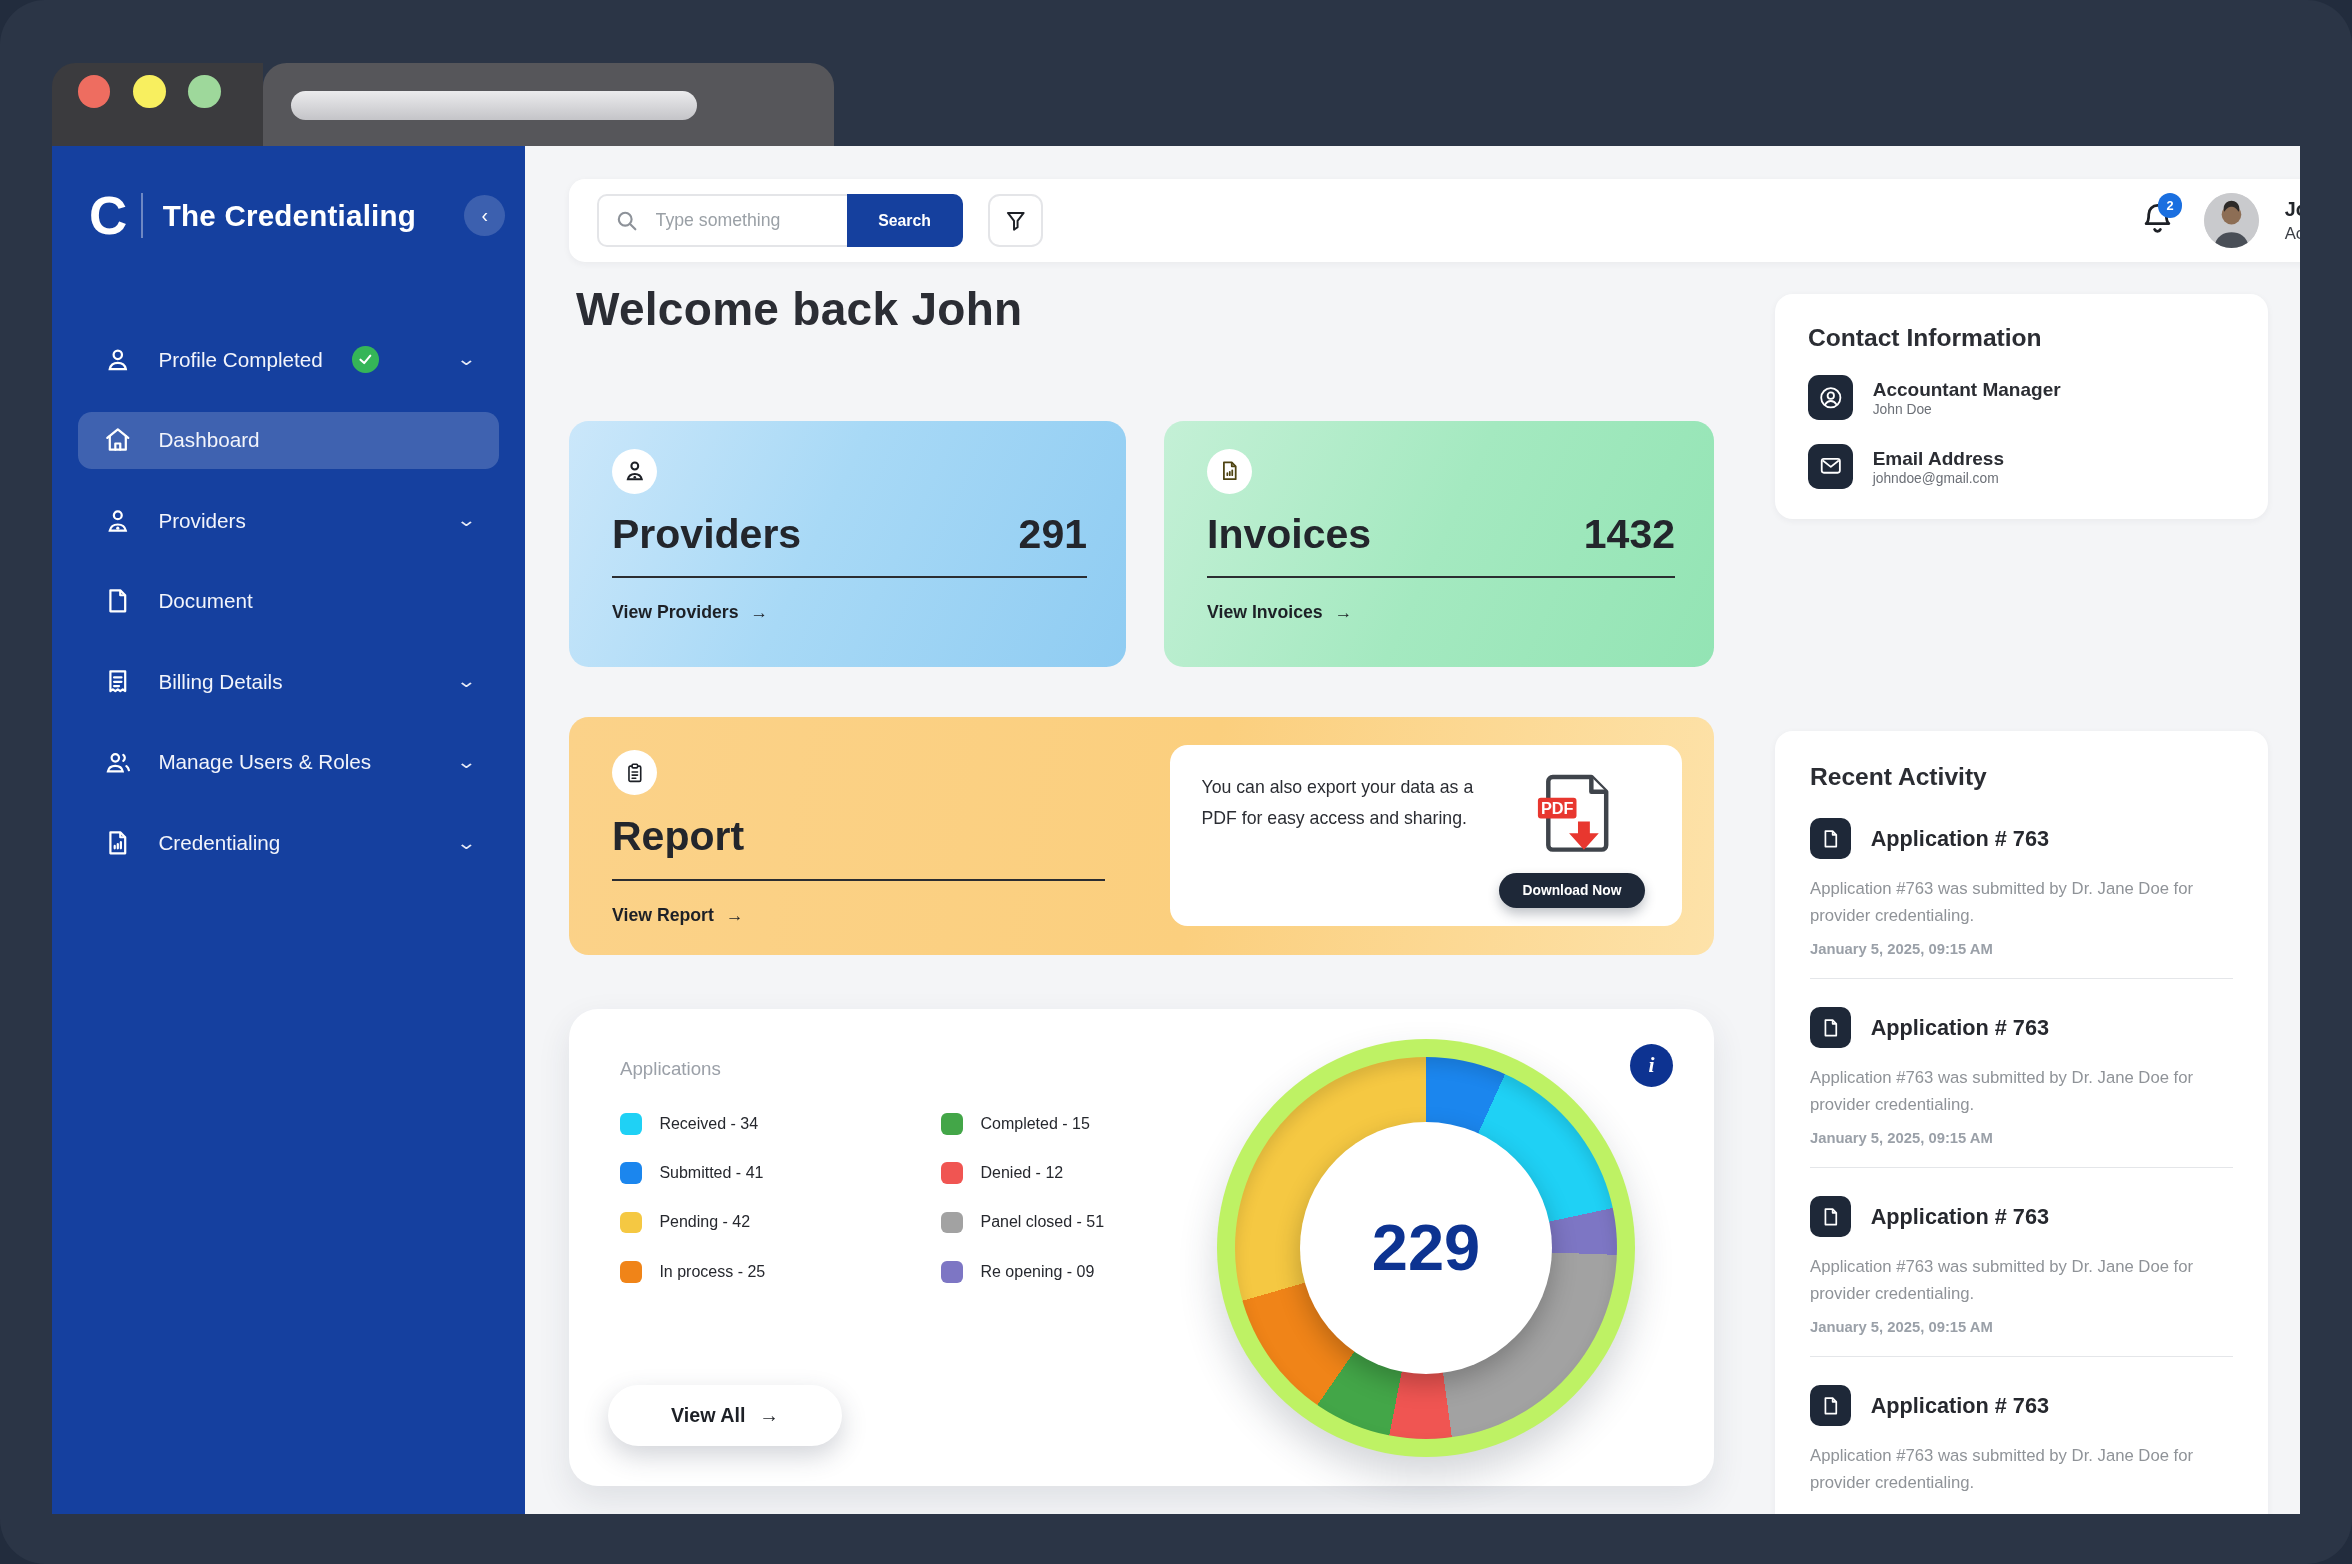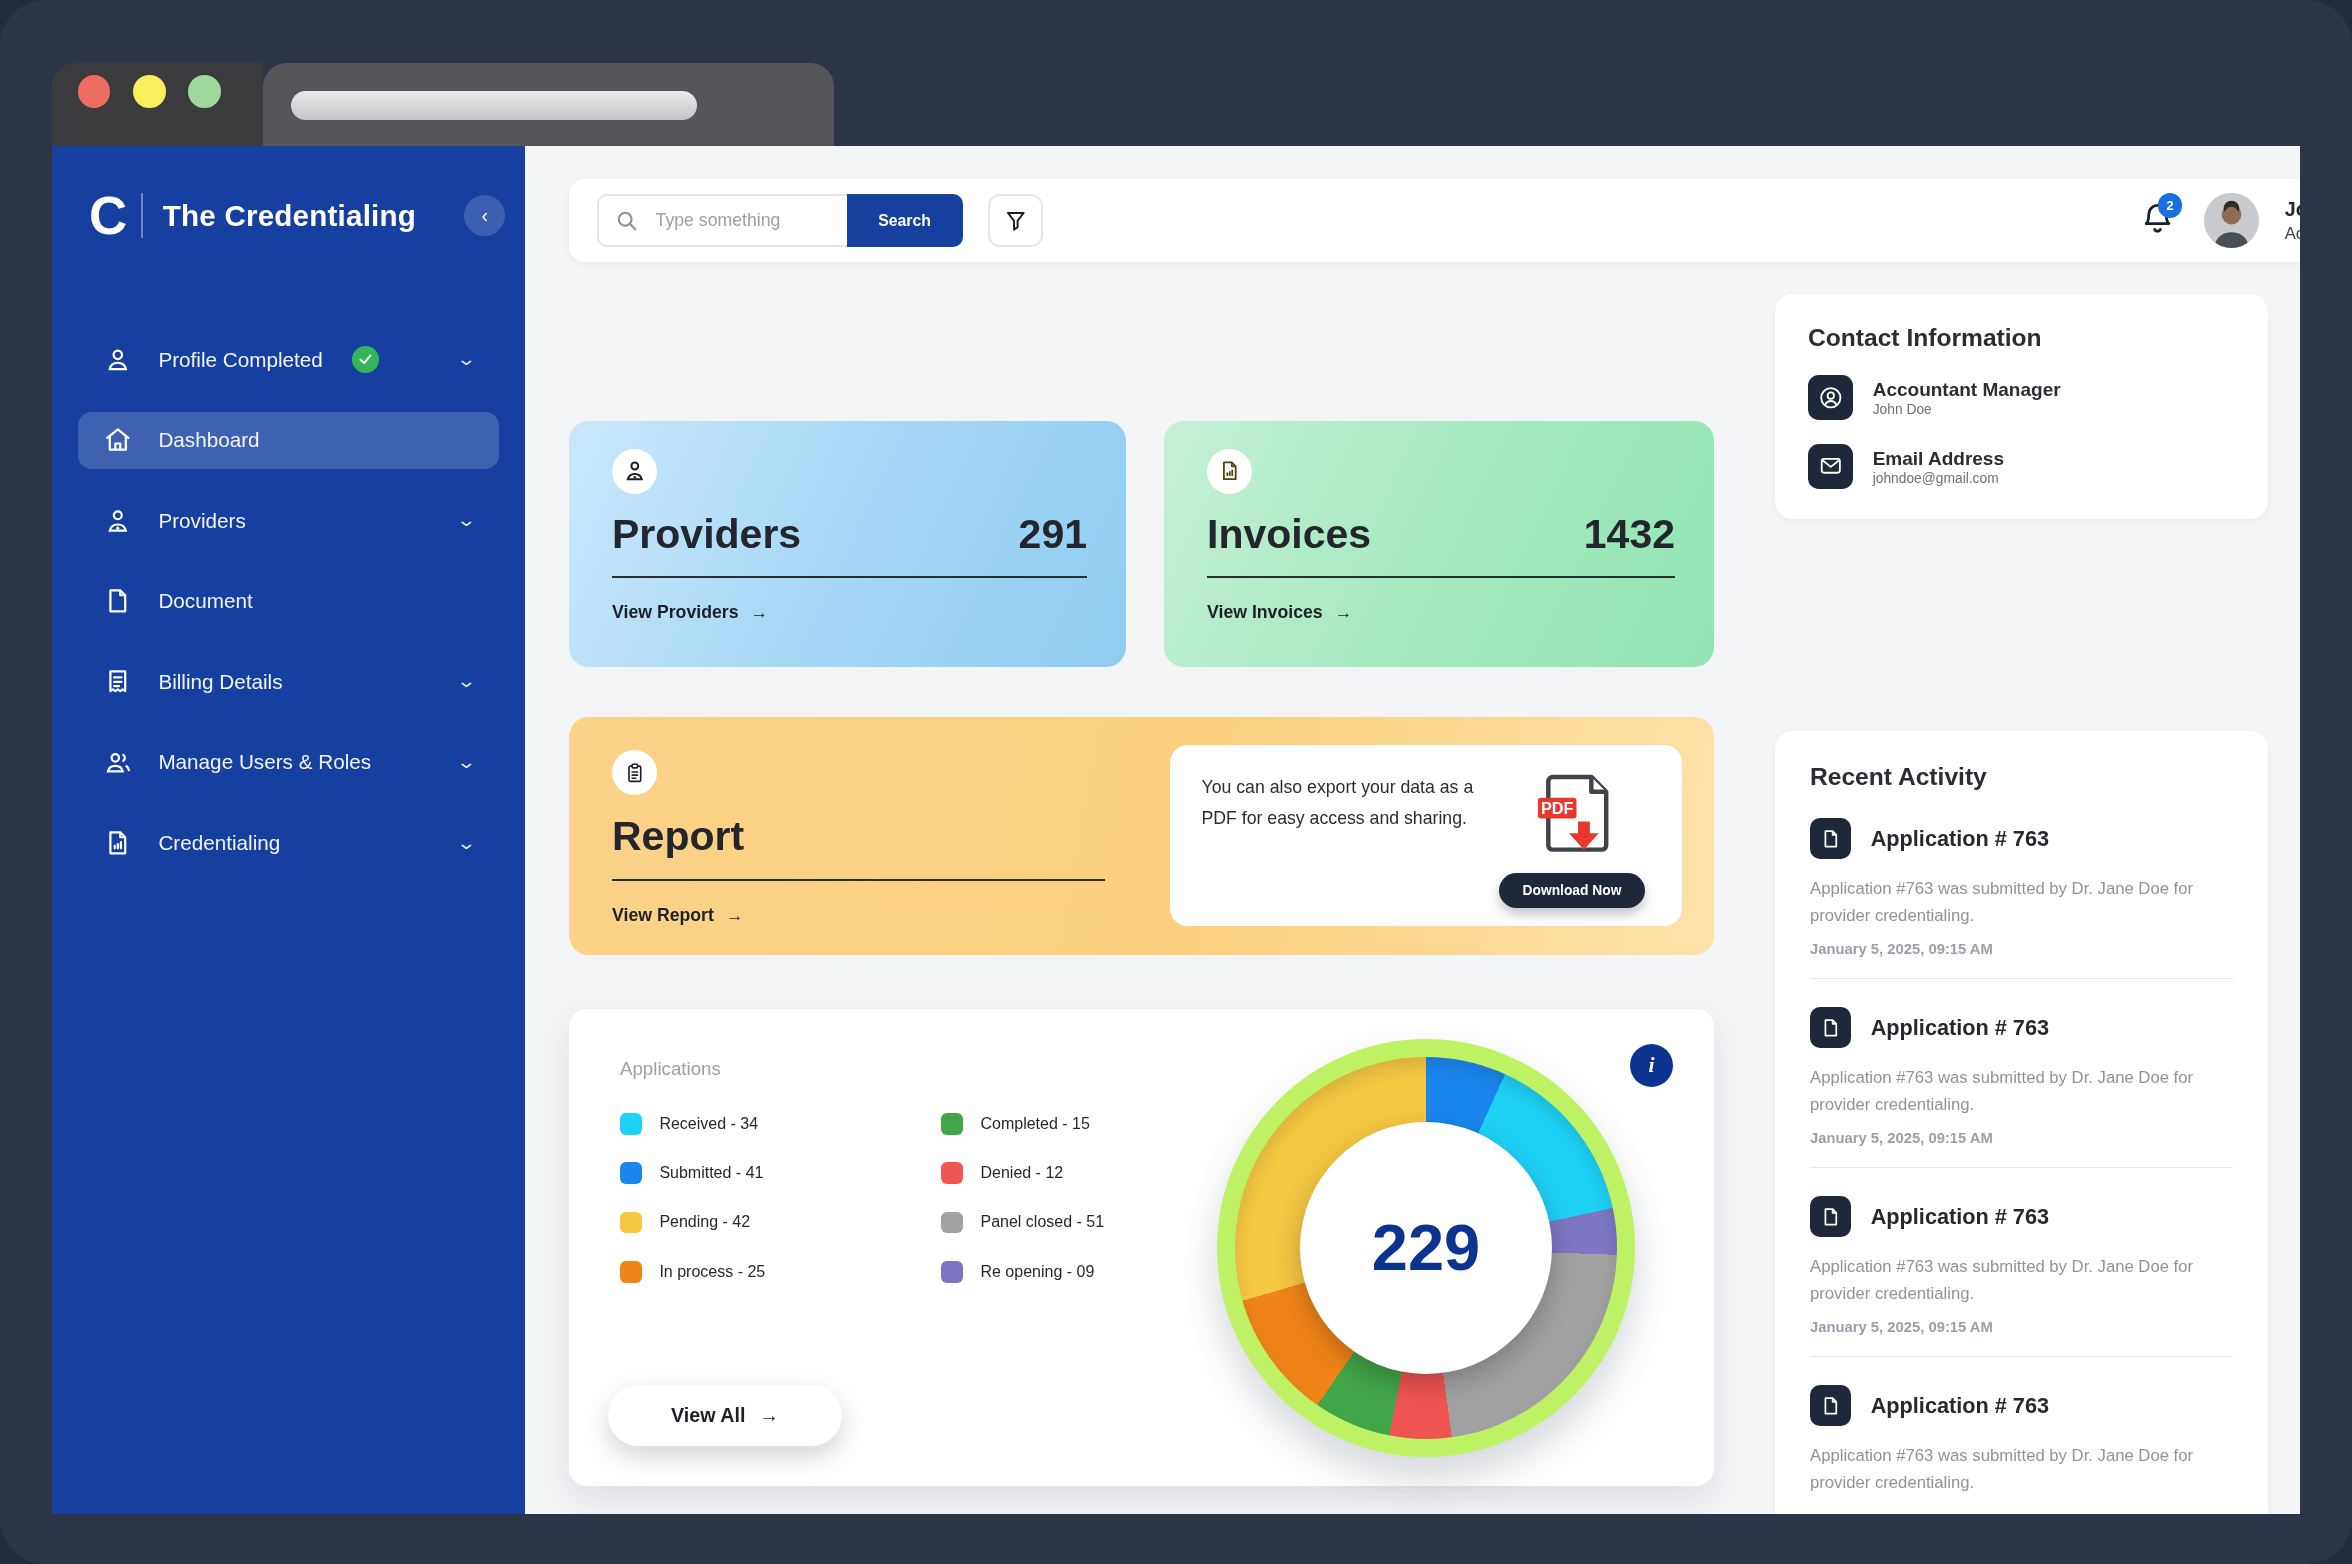--- a/index.html
+++ b/index.html
@@ -81,21 +81,21 @@
                  background:linear-gradient(100deg,#fbd289 0%,#fbcf7e 55%,#fde2a9 100%); padding:33px 0 0 43px; }
   .report-rule { width:493px; height:2px; background:#2b2d31; margin-top:19.7px; }
   .export-card { position:absolute; left:601px; top:27.6px; width:512px; height:181px; background:#fff; border-radius:17.7px; padding:27.6px 0 0 31.5px; }
   .export-text { width:276px; font-size:17.7px; line-height:1.75; color:#2b2d33; }
   .pdf-icon { position:absolute; left:359px; top:23.6px; }
   .download-btn { position:absolute; left:329px; top:128px; width:146px; height:35px; border:none; border-radius:17.7px;
                   background:#1e2838; color:#fff; font-size:13.8px; font-weight:600; cursor:pointer; font-family:inherit;
                   box-shadow:0 5.9px 11.8px rgba(30,40,56,.28); }
 
   
-  .status-card { position:absolute; left:517px; top:863px; width:1145px; height:477px; background:#fff; border-radius:18px;
+  .status-card { position:absolute; left:517px; top:863px; width:1145px; height:477px; background:#fff; border-radius:29px;
                  box-shadow:0 13.8px 33px rgba(40,50,70,.10); padding:49px 0 4px 51px; }
   .status-eyebrow { font-size:18.7px; color:#9ba0a8; }
   .status-title { font-size:37px; font-weight:700; color:#34373d; margin-top:3.9px; }
   .legend { margin-top:33px; display:grid; grid-template-rows:repeat(4,auto); grid-auto-flow:column; column-gap:89px; row-gap:27.6px; width:571px; }
   .legend-item { display:flex; align-items:center; gap:17.7px; font-size:16px; color:#26282e; white-space:nowrap; }
   .legend-swatch { width:21.7px; height:21.7px; border-radius:5.9px; flex:0 0 auto; }
   .viewall-btn { position:absolute; left:39px; top:376px; width:234px; height:61px; background:#fff; border:none; border-radius:984px;
                  box-shadow:0 9.9px 25.6px rgba(50,60,80,.22); font-size:19.7px; font-weight:700; color:#1d2026; cursor:pointer;
                  display:flex; align-items:center; justify-content:center; gap:13.8px; font-family:inherit; }
   .donut-wrap { position:absolute; left:648px; top:29.6px; width:418px; height:418px; border-radius:50%; background:#bef264;
@@ -269,20 +269,21 @@
             <div class="user-account">Account #CRE-54231</div>
           </div>
           <div class="dots">
               <i></i>
               <i></i>
               <i></i>
             </div>
         </div>
       </div>
 
+      <h1 class="welcome"><span>Welcome back</span>&nbsp;<b>John</b></h1>
 
       <section class="stat-card card-providers">
         <div class="icon-bubble">
           <svg width="25.6" height="25.6" viewBox="0 0 24 24" fill="none" stroke="#1d2026" stroke-width="1.9" stroke-linecap="round">
               <circle cx="12" cy="7.5" r="3.2"></circle>
               <path d="M5.5 20c.7-3.3 3.3-5 6.5-5s5.8 1.7 6.5 5z"></path>
               <circle cx="12" cy="18" r="1.2" fill="#1d2026" stroke="none"></circle>
             </svg>
         </div>
         <div class="stat-title-row">

